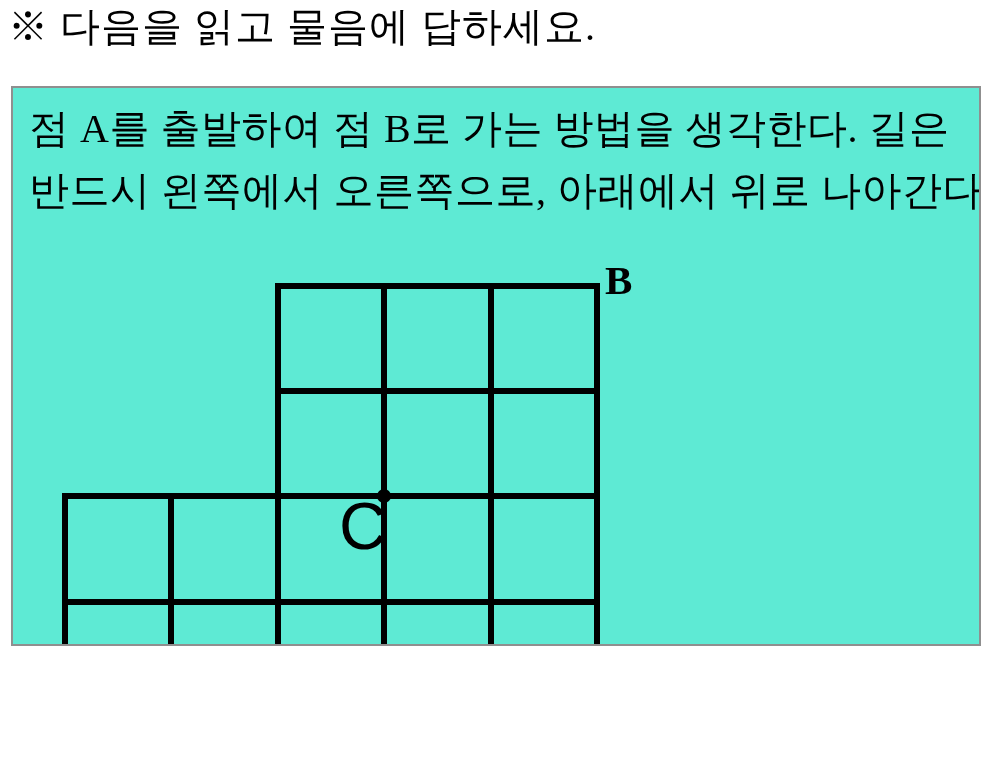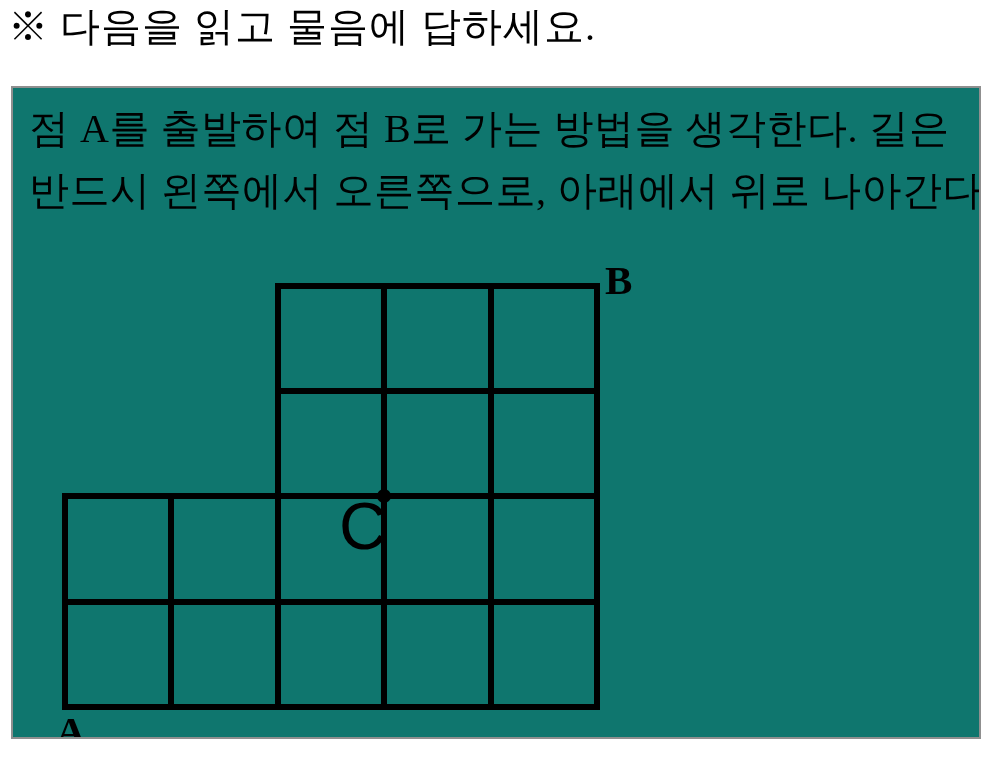--- a/index.html
+++ b/index.html
@@ -20,24 +20,24 @@
     line-height: 54px;
     letter-spacing: 1px;
     white-space: nowrap;
     color: #000000;
   }
   .problem-box {
     position: absolute;
     left: 11px;
     top: 86px;
     width: 970px;
-    height: 653px;
+    height: 560px;
     box-sizing: border-box;
     border: 2px solid #8f8f8f;
-    background: #0f766e;
+    background: #5eead4;
     overflow: hidden;
   }
   .problem-text {
     position: absolute;
     left: 16px;
     top: 10px;
     font-size: 40px;
     line-height: 62px;
     letter-spacing: 0.5px;
     white-space: nowrap;

